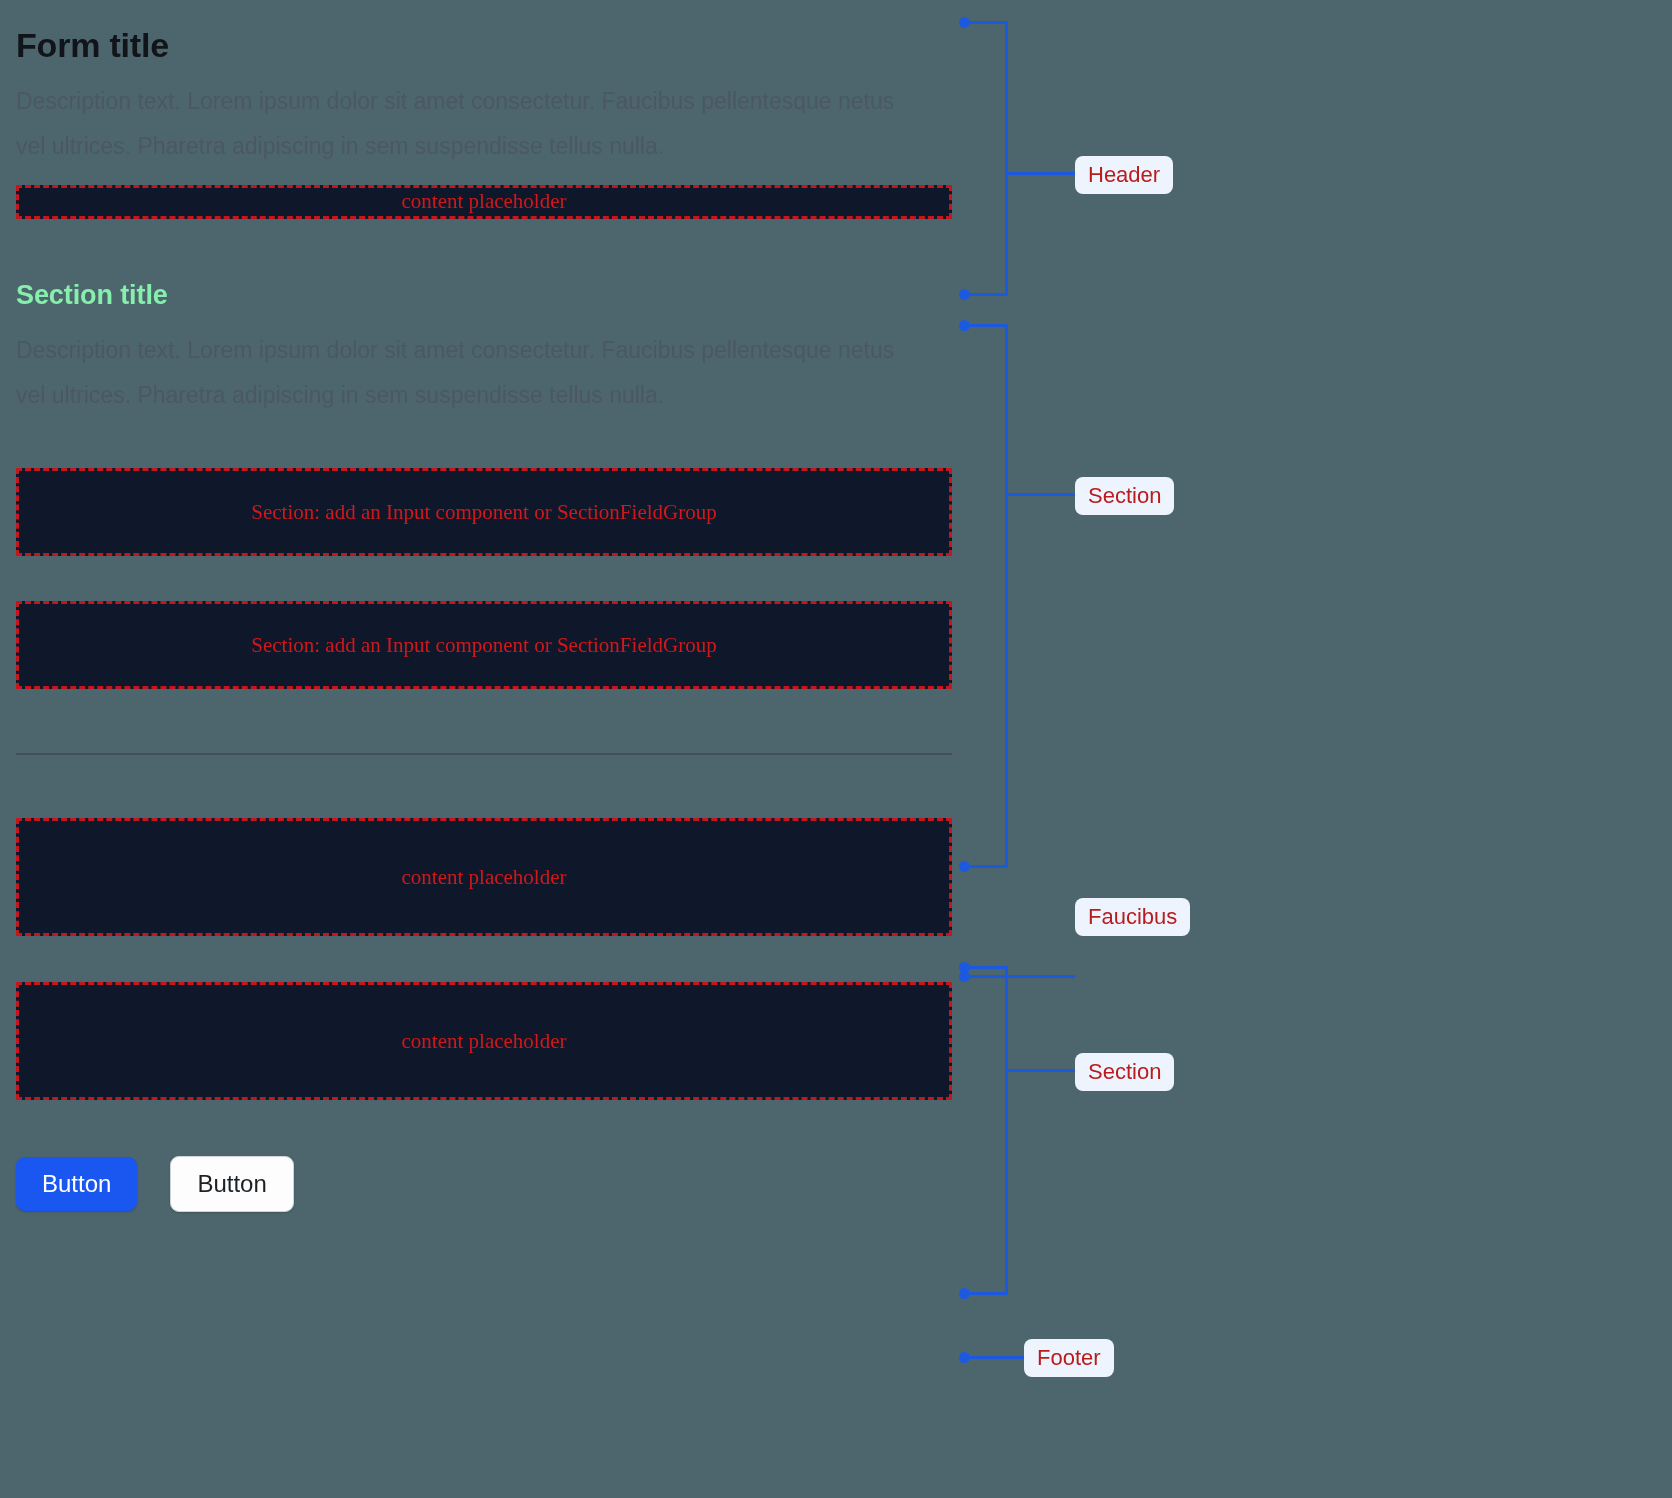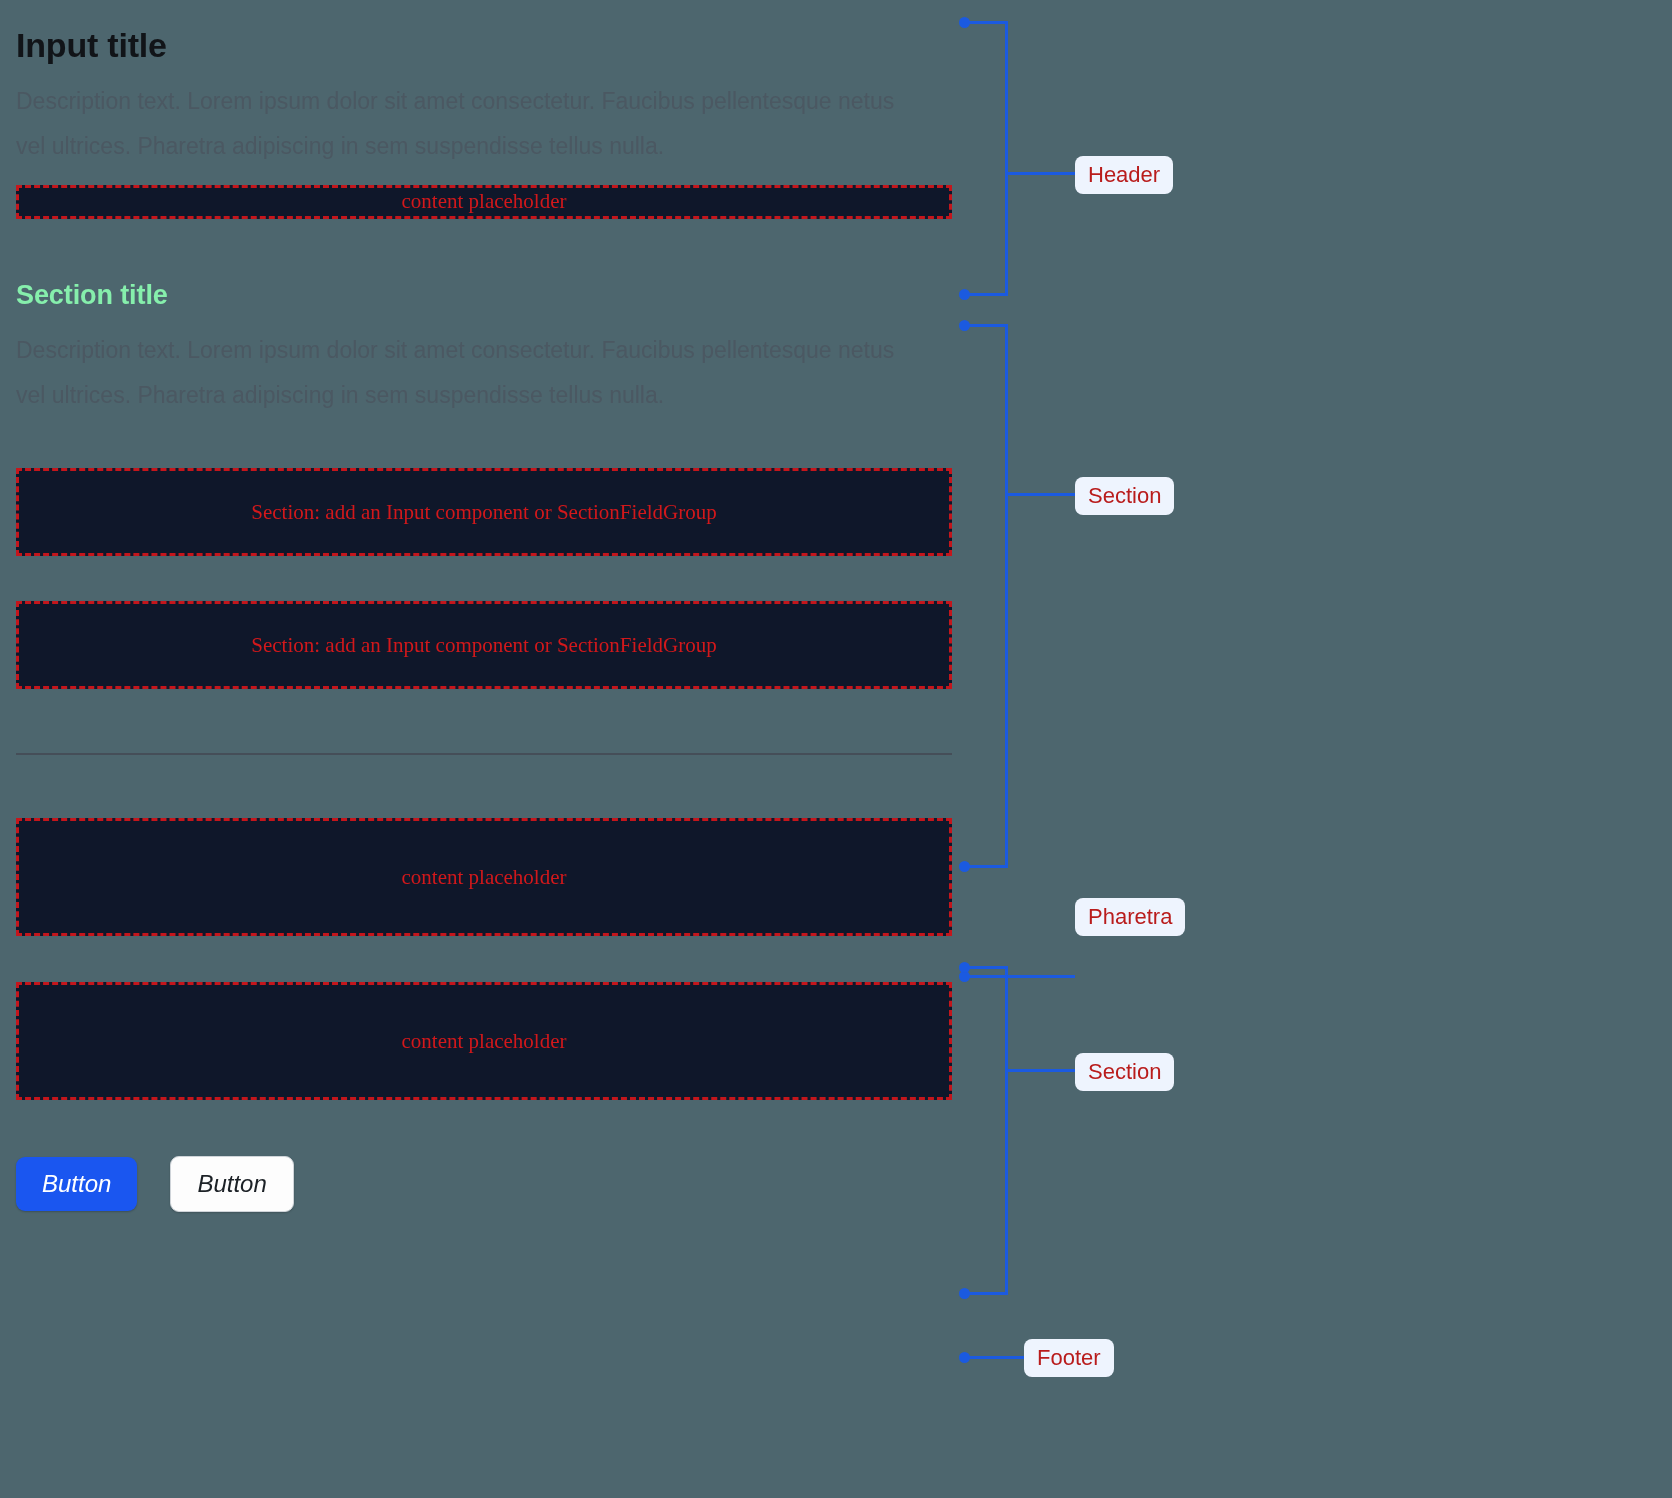--- a/index.html
+++ b/index.html
@@ -82,21 +82,20 @@
   }
 
   .btn {
     font-family: "Liberation Sans", sans-serif;
     font-size: 24px;
     border-radius: 9px;
     padding: 13px 26px;
     cursor: pointer;
     line-height: 1.15;
     white-space: nowrap;
-    font-style: italic;
   }
 
   .btn-primary {
     background: #1a56f0;
     color: #ffffff;
     border: none;
     box-shadow: 0 1px 2px rgba(0,0,0,0.22);
   }
 
   .btn-secondary {
@@ -147,21 +146,21 @@
     width: 3px;
     background: #1b5ae0;
   }
 </style>
 </head>
 <body>
 
 <div id="form-root">
 
   <div class="header-block">
-    <h1 class="form-title">Input title</h1>
+    <h1 class="form-title">Form title</h1>
     <p class="description">Description text. Lorem ipsum dolor sit amet consectetur. Faucibus pellentesque netus vel ultrices. Pharetra adipiscing in sem suspendisse tellus nulla.</p>
     <div class="placeholder ph-thin" style="margin-top:16px;">content placeholder</div>
   </div>
 
   <div class="section-block" style="margin-top:60px;">
     <h2 class="section-title">Section title</h2>
     <p class="description">Description text. Lorem ipsum dolor sit amet consectetur. Faucibus pellentesque netus vel ultrices. Pharetra adipiscing in sem suspendisse tellus nulla.</p>
     <div class="placeholder ph-tall" style="margin-top:50px;">Section: add an Input component or SectionFieldGroup</div>
     <div class="placeholder ph-tall" style="margin-top:45px;">Section: add an Input component or SectionFieldGroup</div>
   </div>
@@ -193,21 +192,21 @@
   <div class="anno-dot" style="left:959px;  top:320px;"></div>
   <div class="anno-h" style="left:964px;  top:324px; width:44px;"></div>
   <div class="anno-v" style="left:1005px; top:324px; height:544px;"></div>
   <div class="anno-dot" style="left:959px;  top:861px;"></div>
   <div class="anno-h" style="left:964px;  top:865px; width:44px;"></div>
   <div class="anno-h" style="left:1005px; top:493px; width:70px;"></div>
   <div class="anno-pill" style="left:1075px; top:477px;">Section</div>
 
   <div class="anno-dot" style="left:959px;  top:971px;"></div>
   <div class="anno-h" style="left:964px;  top:975px; width:111px;"></div>
-  <div class="anno-pill" style="left:1075px; top:898px;">Pharetra</div>
+  <div class="anno-pill" style="left:1075px; top:898px;">Faucibus</div>
 
   <div class="anno-dot" style="left:959px;  top:962px;"></div>
   <div class="anno-h" style="left:964px;  top:966px; width:44px;"></div>
   <div class="anno-v" style="left:1005px; top:966px; height:327px;"></div>
   <div class="anno-dot" style="left:959px;  top:1288px;"></div>
   <div class="anno-h" style="left:964px;  top:1292px; width:44px;"></div>
   <div class="anno-h" style="left:1005px; top:1069px; width:70px;"></div>
   <div class="anno-pill" style="left:1075px; top:1053px;">Section</div>
 
   <div class="anno-dot" style="left:959px;  top:1352px;"></div>

